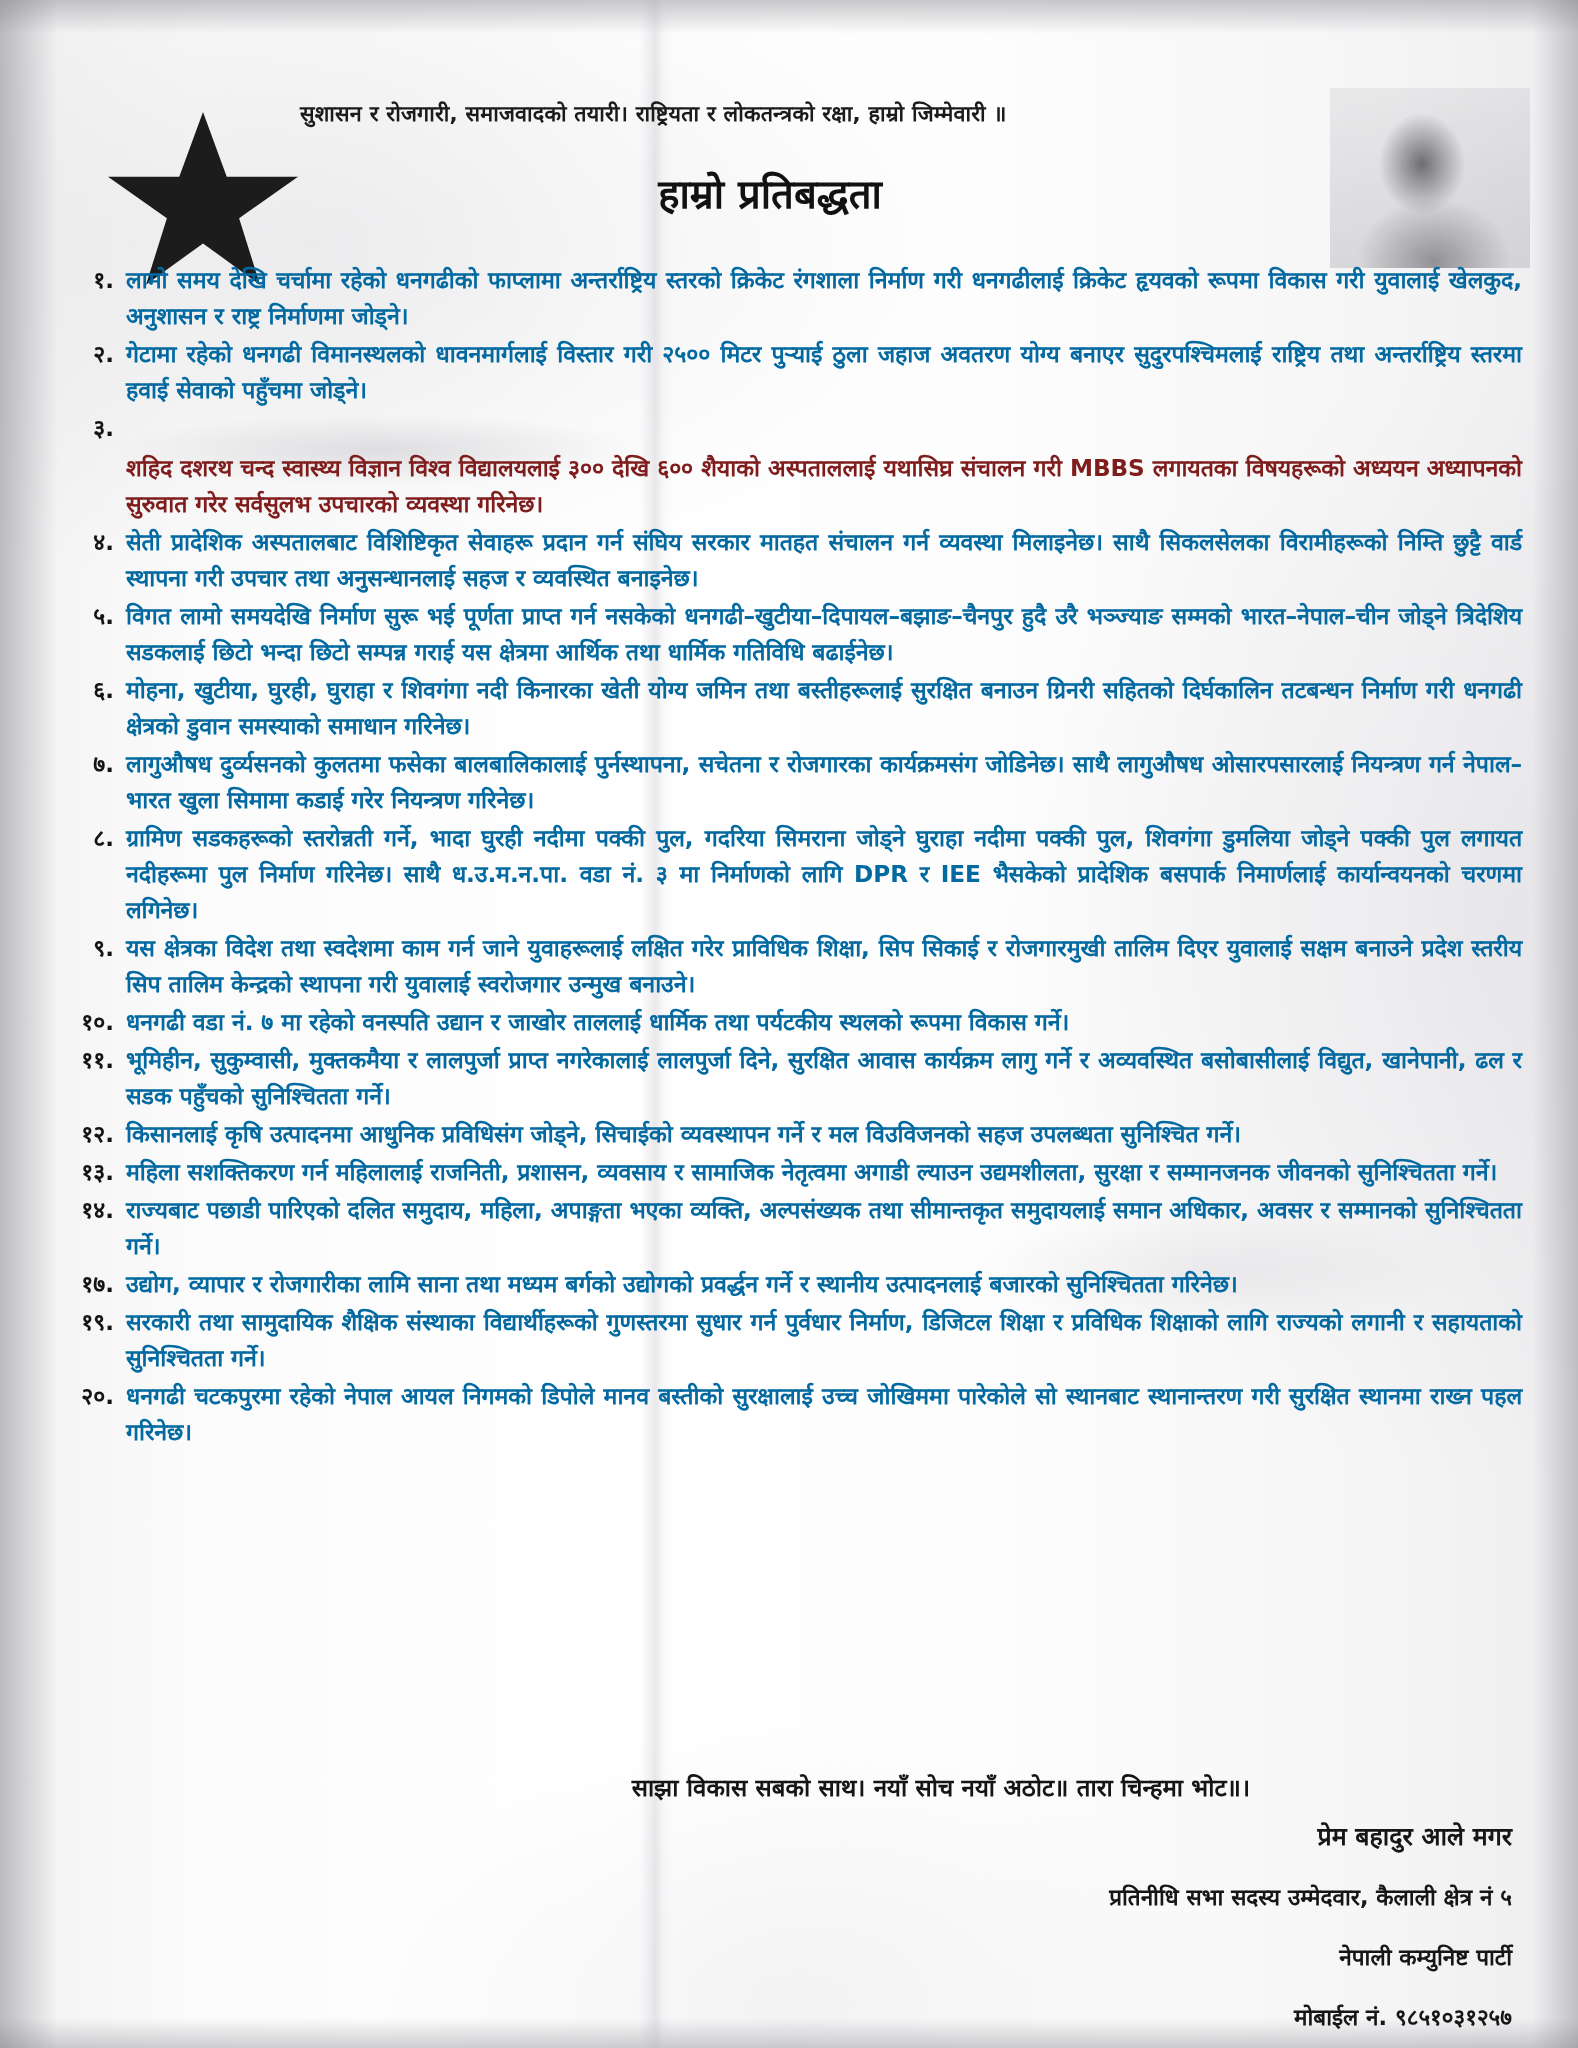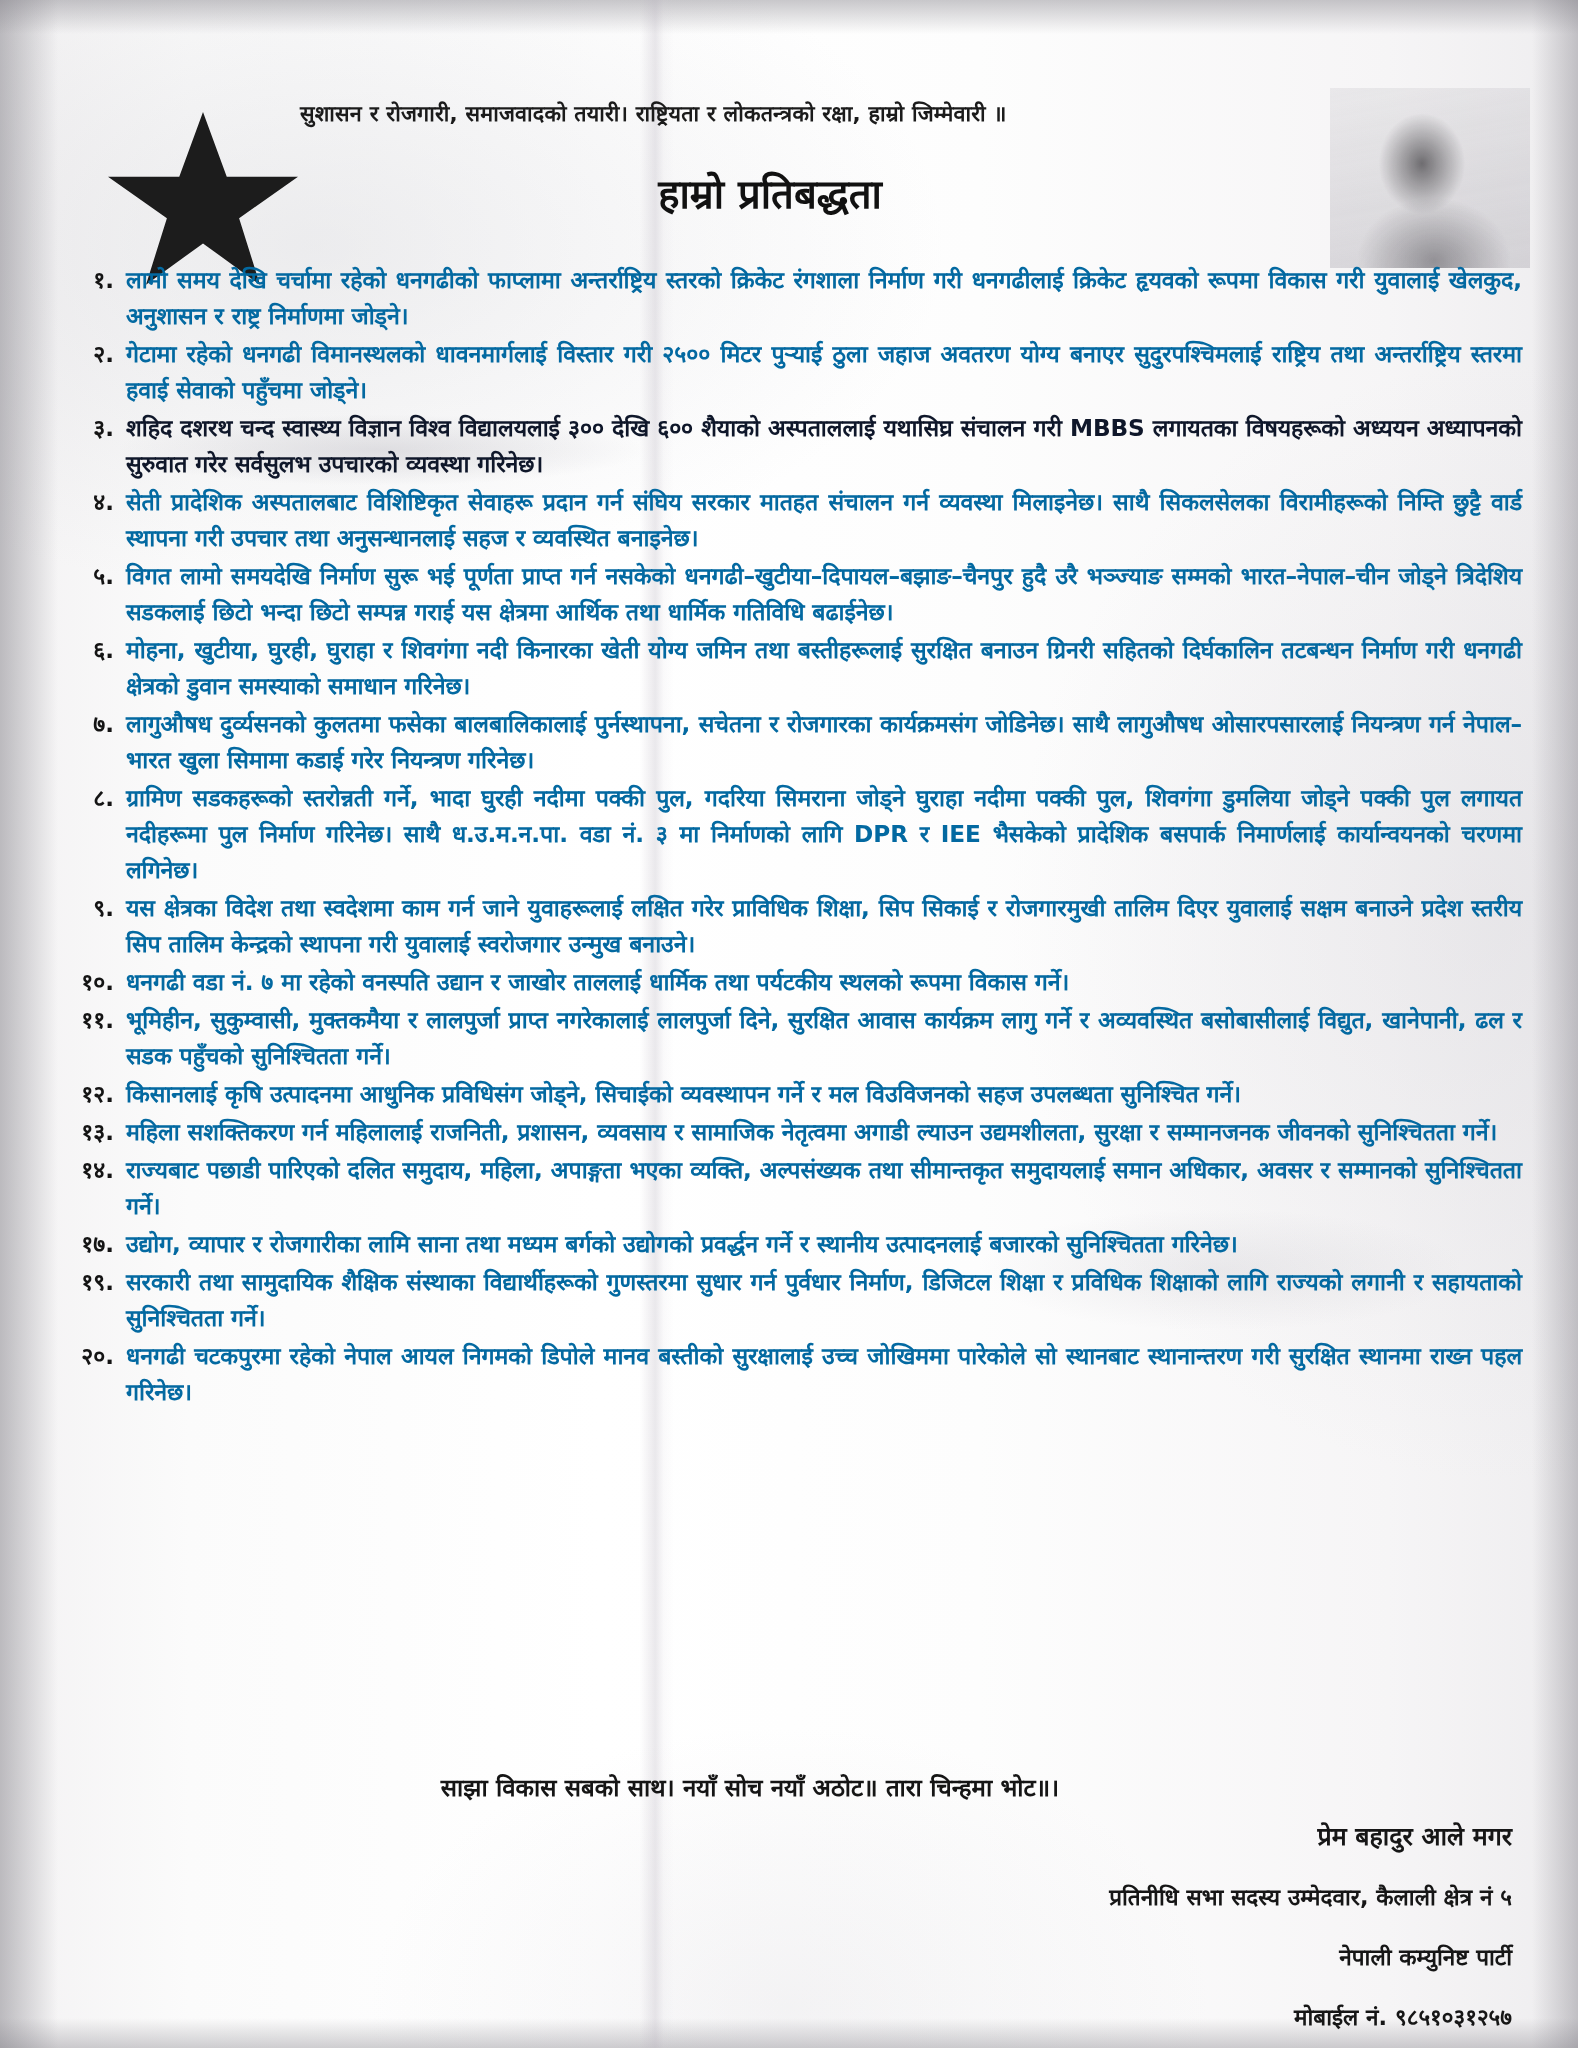--- a/index.html
+++ b/index.html
@@ -140,30 +140,30 @@
   }
   .txt {
     flex: 1;
     font-size: 23.2px;
     line-height: 36px;
     text-align: justify;
     color: #0369a1;
     font-weight: 600;
     letter-spacing: -0.1px;
   }
-  .item.blurry .txt { color: #0f172a; filter: blur(0.35px); }
+  .item.blurry .txt { color: #7f1d1d; filter: blur(0.35px); margin-top: 40px; }
   .item.italicish .txt { }
 
   
   .tagline {
     position: absolute;
     left: 250px;
     top: 1770px;
     width: 1000px;
-    text-align: center;
+    text-align: right;
     font-size: 24px;
     font-weight: 700;
     color: #151515;
   }
   .sign {
     position: absolute;
     right: 90px;
     top: 1818px;
     width: 640px;
     text-align: right;

